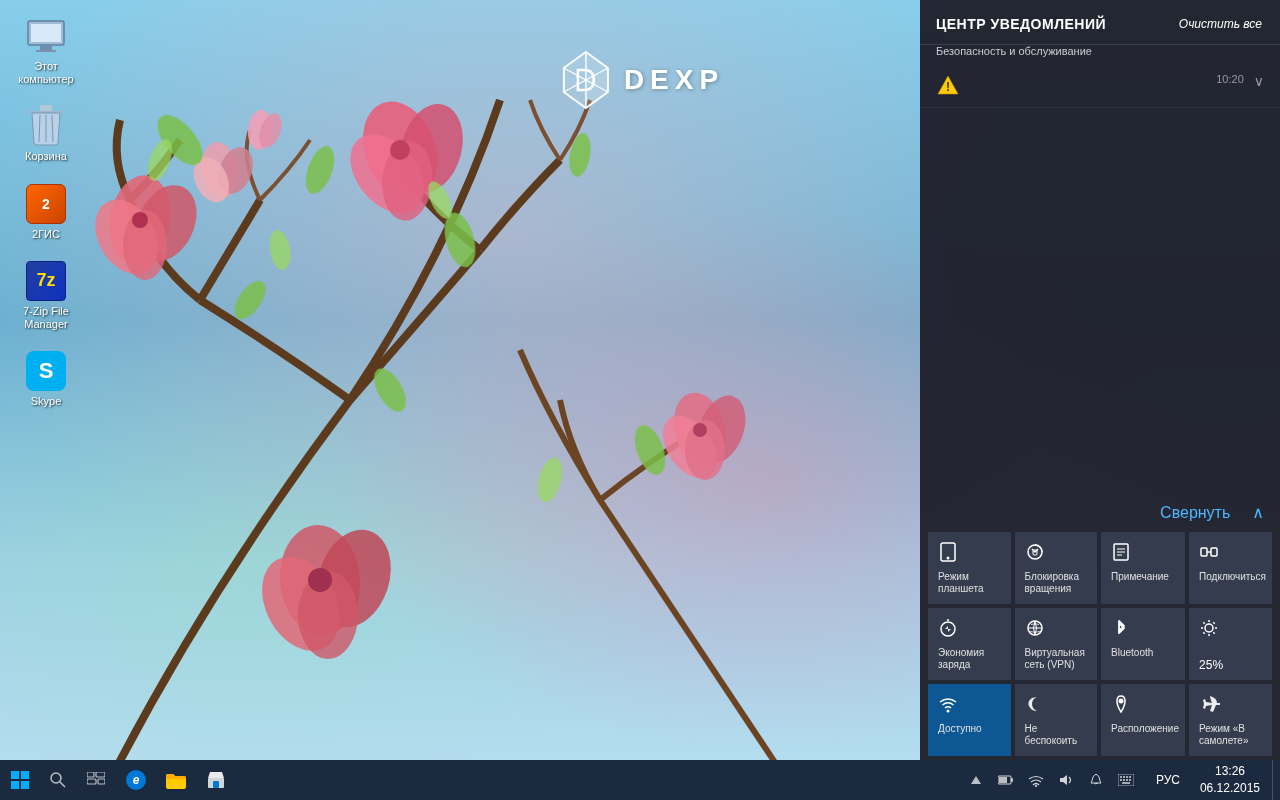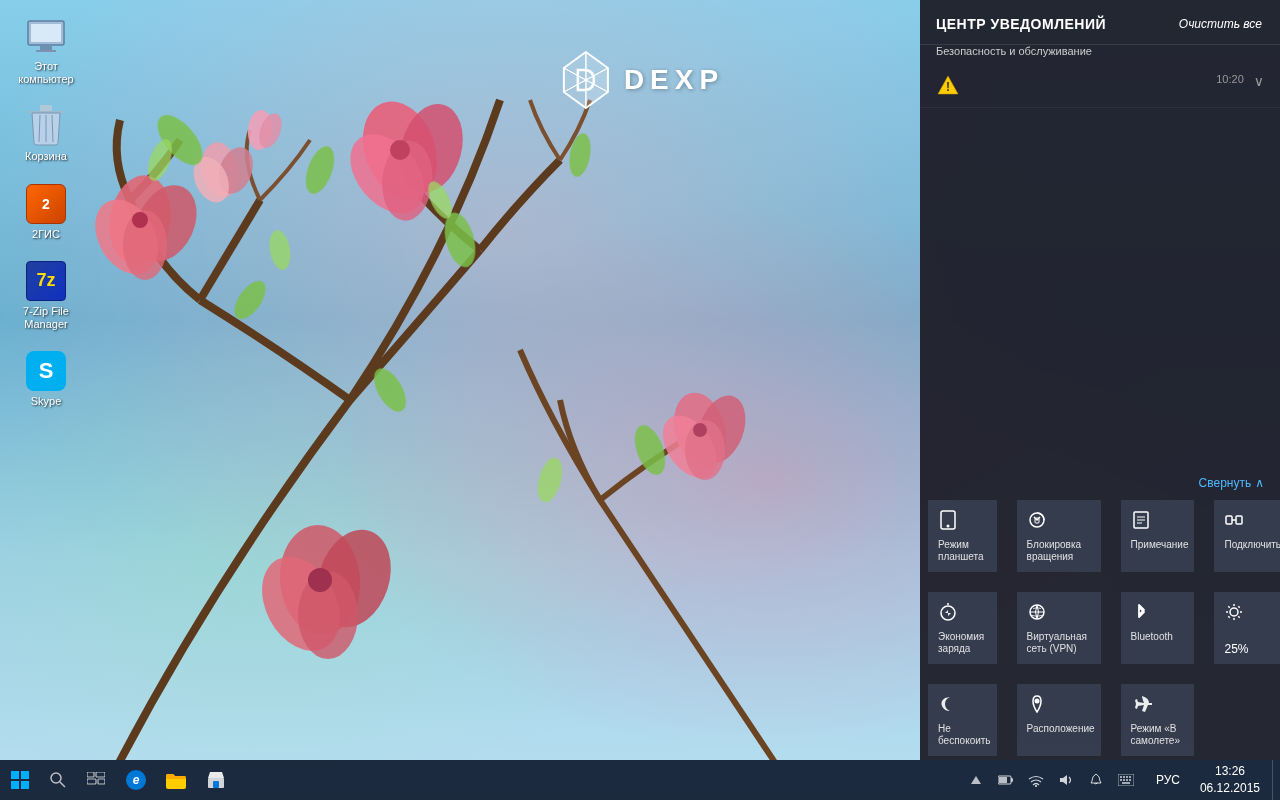--- a/index.html
+++ b/index.html
@@ -310,33 +310,33 @@
       cursor: pointer;
     }
 
     .panel-collapse-btn {
       display: flex;
       justify-content: flex-end;
       padding: 6px 16px;
     }
 
     .collapse-link {
-      font-size: 12px;
+      font-size: 16px;
       color: #4db8ff;
       cursor: pointer;
       display: flex;
       align-items: center;
-      gap: 4px;
+      gap: 22px;
     }
 
     
     .quick-actions {
       display: grid;
       grid-template-columns: repeat(4, 1fr);
-      gap: 20px;
+      gap: 4px;
       padding: 4px 8px;
       margin-top: auto;
     }
 
     .quick-tile {
       background: rgba(60, 70, 90, 0.7);
       border: none;
       padding: 10px 6px 8px 10px;
       cursor: pointer;
       display: flex;
@@ -666,20 +666,31 @@
               <line x1="16" y1="10" x2="18" y2="10" stroke="white" stroke-width="1.5"></line>
               <line x1="4.3" y1="4.3" x2="5.7" y2="5.7" stroke="white" stroke-width="1.5"></line>
               <line x1="14.3" y1="14.3" x2="15.7" y2="15.7" stroke="white" stroke-width="1.5"></line>
               <line x1="14.3" y1="4.3" x2="15.7" y2="5.7" stroke="white" stroke-width="1.5"></line>
               <line x1="4.3" y1="14.3" x2="5.7" y2="15.7" stroke="white" stroke-width="1.5"></line>
             </svg>
         </span>
         <span class="brightness-value">25%</span>
       </div>
 
+      <div class="quick-tile active">
+        <span class="tile-icon">
+          <svg width="20" height="20" viewBox="0 0 20 20">
+              <path d="M 2 8 Q 10 2 18 8" fill="none" stroke="white" stroke-width="1.5"></path>
+              <path d="M 4.5 11 Q 10 6.5 15.5 11" fill="none" stroke="white" stroke-width="1.5"></path>
+              <path d="M 7 14 Q 10 11.5 13 14" fill="none" stroke="white" stroke-width="1.5"></path>
+              <circle cx="10" cy="17" r="1.5" fill="white"></circle>
+            </svg>
+        </span>
+        <span class="tile-label">Доступно</span>
+      </div>
 
       <div class="quick-tile">
         <span class="tile-icon">
           <svg width="20" height="20" viewBox="0 0 20 20">
               <path d="M 12 3 Q 7 5 7 10 Q 7 15 12 17 Q 6 17 4 12 Q 2 7 7 4 Z" fill="white" opacity="0.9"></path>
             </svg>
         </span>
         <span class="tile-label">Не<br>беспокоить</span>
       </div>
 

